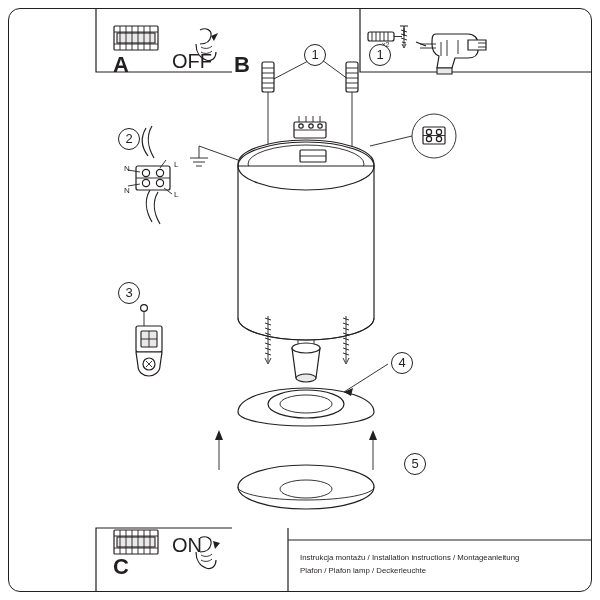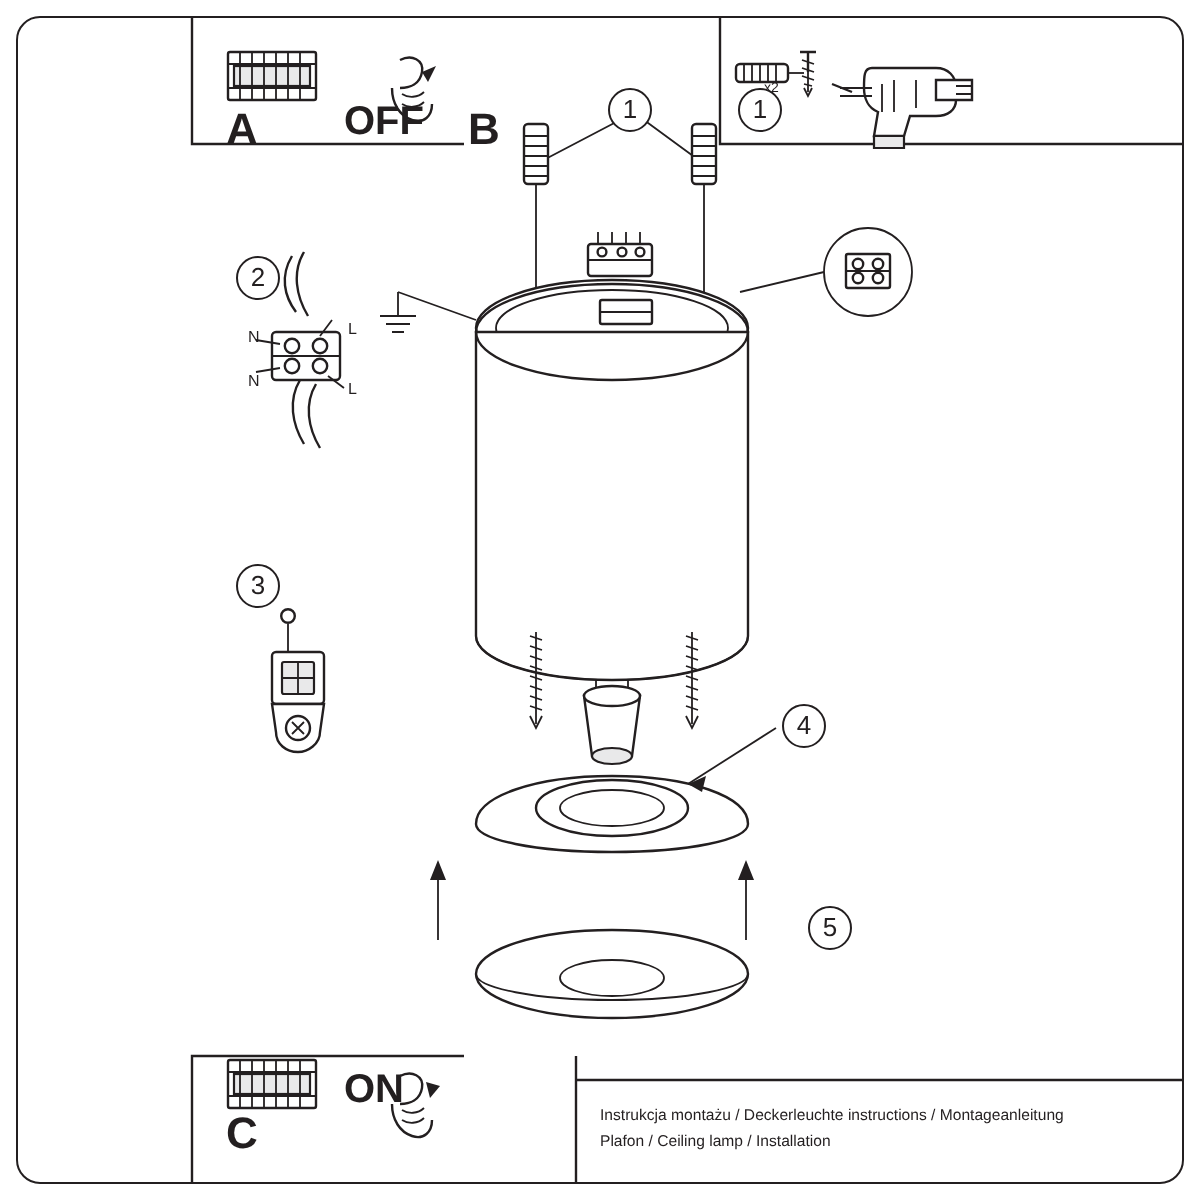--- a/index.html
+++ b/index.html
@@ -7,21 +7,21 @@
   #sheet{
     position:relative;width:600px;height:600px;background:#ffffff;
     overflow:hidden;
   }
   .frame{
     position:absolute;left:8px;top:8px;width:584px;height:584px;
     border:1.6px solid #231f20;border-radius:12px;box-sizing:border-box;
   }
   .txt{position:absolute;color:#231f20;white-space:pre;}
   .bigletter{font-size:22px;font-weight:700;}
-  .statelabel{font-size:20px;font-weight:700;}
+  .statelabel{font-size:20px;font-weight:400;}
   .circnum{
     position:absolute;width:22px;height:22px;border:1.5px solid #231f20;
     border-radius:50%;box-sizing:border-box;
     font-size:13px;color:#231f20;text-align:center;line-height:19px;
     background:#fff;
   }
   .footer{
     position:absolute;font-size:7.8px;color:#231f20;line-height:11px;
   }
   svg{position:absolute;left:0;top:0;overflow:visible;}
@@ -245,16 +245,16 @@
   <div class="circnum" style="left:118px;top:128px;">2</div>
   <div class="circnum" style="left:118px;top:282px;">3</div>
   <div class="circnum" style="left:391px;top:352px;">4</div>
   <div class="circnum" style="left:404px;top:453px;">5</div>
 
   <div class="txt" style="left:124px;top:164px;font-size:8px;">N</div>
   <div class="txt" style="left:174px;top:160px;font-size:8px;">L</div>
   <div class="txt" style="left:124px;top:186px;font-size:8px;">N</div>
   <div class="txt" style="left:174px;top:190px;font-size:8px;">L</div>
 
-  <div class="footer" style="left:300px;top:552px;">Instrukcja montażu / Deckerleuchte instructions / Montageanleitung</div>
-  <div class="footer" style="left:300px;top:565px;">Plafon / Ceiling lamp / Installation</div>
+  <div class="footer" style="left:300px;top:552px;">Instrukcja montażu / Installation instructions / Montageanleitung</div>
+  <div class="footer" style="left:300px;top:565px;">Plafon / Plafon lamp / Deckerleuchte</div>
 
 </div>
 
 </body></html>

